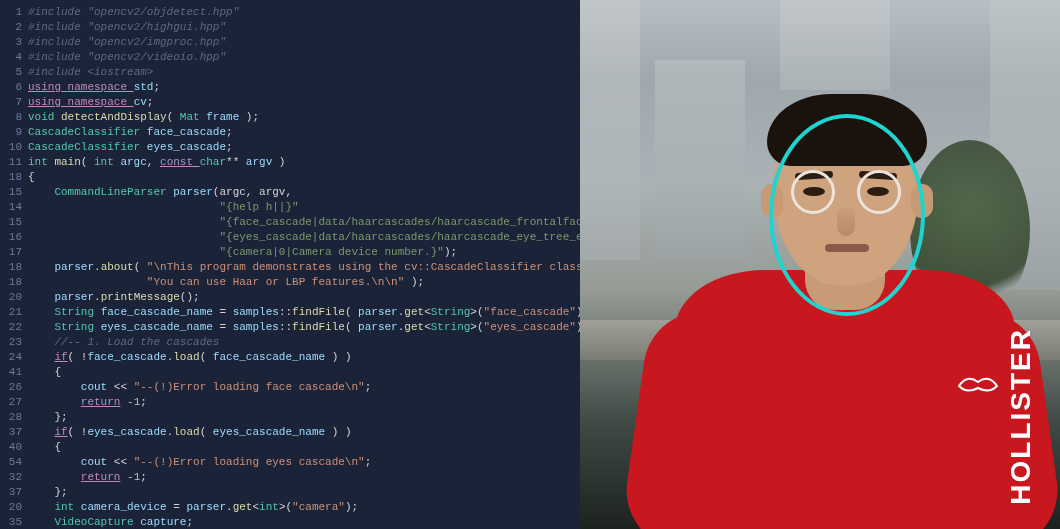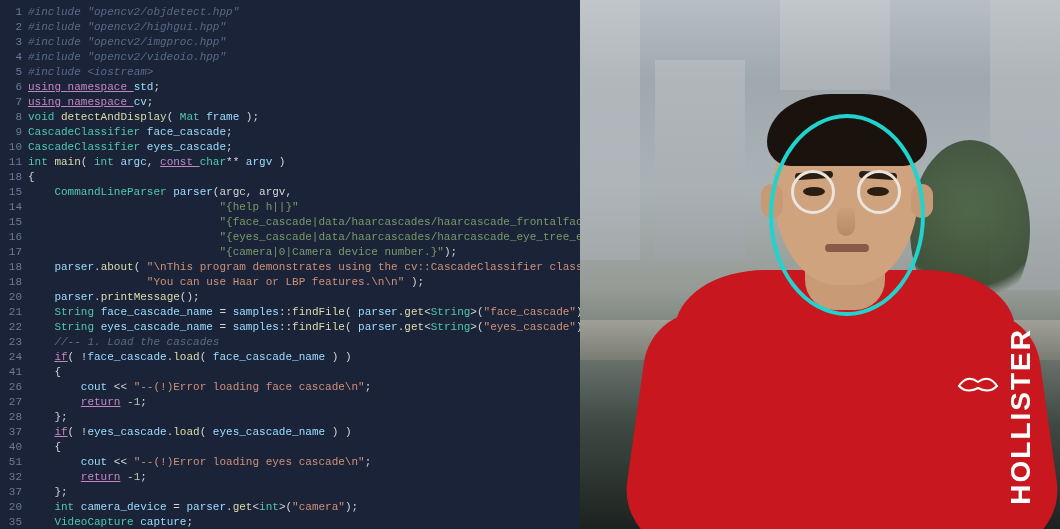--- a/index.html
+++ b/index.html
@@ -216,21 +216,21 @@
       <div class="ln">21</div>
       <div class="ln">22</div>
       <div class="ln">23</div>
       <div class="ln">24</div>
       <div class="ln">41</div>
       <div class="ln">26</div>
       <div class="ln">27</div>
       <div class="ln">28</div>
       <div class="ln">37</div>
       <div class="ln">40</div>
-      <div class="ln">51</div>
+      <div class="ln">54</div>
       <div class="ln">32</div>
       <div class="ln">37</div>
       <div class="ln">20</div>
       <div class="ln">35</div>
     </div>
   <div class="code"><div class="ln"><span class="c-cmt">#include "opencv2/objdetect.hpp"</span></div><div class="ln"><span class="c-cmt">#include "opencv2/highgui.hpp"</span></div><div class="ln"><span class="c-cmt">#include "opencv2/imgproc.hpp"</span></div><div class="ln"><span class="c-cmt">#include "opencv2/videoio.hpp"</span></div><div class="ln"><span class="c-cmt">#include </span><span class="c-cmt">&lt;iostream&gt;</span></div><div class="ln"><span class="c-kw">using </span><span class="c-kw">namespace </span><span class="c-id">std</span><span class="c-pl">;</span></div><div class="ln"><span class="c-kw">using </span><span class="c-kw">namespace </span><span class="c-id">cv</span><span class="c-pl">;</span></div><div class="ln"><span class="c-type">void </span><span class="c-fn">detectAndDisplay</span><span class="c-pl">( </span><span class="c-type">Mat </span><span class="c-id">frame</span><span class="c-pl"> );</span></div><div class="ln"><span class="c-type">CascadeClassifier </span><span class="c-id">face_cascade</span><span class="c-pl">;</span></div><div class="ln"><span class="c-type">CascadeClassifier </span><span class="c-id">eyes_cascade</span><span class="c-pl">;</span></div><div class="ln"><span class="c-type">int </span><span class="c-fn">main</span><span class="c-pl">( </span><span class="c-type">int </span><span class="c-id">argc</span><span class="c-pl">, </span><span class="c-kw">const </span><span class="c-type">char</span><span class="c-op">** </span><span class="c-id">argv</span><span class="c-pl"> )</span></div><div class="ln"><span class="c-pl">{</span></div><div class="ln"><span class="c-pl">    </span><span class="c-type">CommandLineParser </span><span class="c-id">parser</span><span class="c-pl">(argc, argv,</span></div><div class="ln"><span class="c-pl">                             </span><span class="c-strd">"{help h||}"</span></div><div class="ln"><span class="c-pl">                             </span><span class="c-strd">"{face_cascade|data/haarcascades/haarcascade_frontalface_alt.xml|P</span></div><div class="ln"><span class="c-pl">                             </span><span class="c-strd">"{eyes_cascade|data/haarcascades/haarcascade_eye_tree_eyeglasses.x</span></div><div class="ln"><span class="c-pl">                             </span><span class="c-strd">"{camera|0|Camera device number.}"</span><span class="c-pl">);</span></div><div class="ln"><span class="c-pl">    </span><span class="c-id">parser</span><span class="c-pl">.</span><span class="c-fn">about</span><span class="c-pl">( </span><span class="c-str">"\nThis program demonstrates using the cv::CascadeClassifier class to detect </span></div><div class="ln"><span class="c-pl">                  </span><span class="c-str">"You can use Haar or LBP features.\n\n"</span><span class="c-pl"> );</span></div><div class="ln"><span class="c-pl">    </span><span class="c-id">parser</span><span class="c-pl">.</span><span class="c-fn">printMessage</span><span class="c-pl">();</span></div><div class="ln"><span class="c-pl">    </span><span class="c-type">String </span><span class="c-id">face_cascade_name</span><span class="c-pl"> = </span><span class="c-id">samples</span><span class="c-pl">::</span><span class="c-fn">findFile</span><span class="c-pl">( </span><span class="c-id">parser</span><span class="c-pl">.</span><span class="c-fn">get</span><span class="c-pl">&lt;</span><span class="c-type">String</span><span class="c-pl">&gt;(</span><span class="c-str">"face_cascade"</span><span class="c-pl">) );</span></div><div class="ln"><span class="c-pl">    </span><span class="c-type">String </span><span class="c-id">eyes_cascade_name</span><span class="c-pl"> = </span><span class="c-id">samples</span><span class="c-pl">::</span><span class="c-fn">findFile</span><span class="c-pl">( </span><span class="c-id">parser</span><span class="c-pl">.</span><span class="c-fn">get</span><span class="c-pl">&lt;</span><span class="c-type">String</span><span class="c-pl">&gt;(</span><span class="c-str">"eyes_cascade"</span><span class="c-pl">) );</span></div><div class="ln"><span class="c-pl">    </span><span class="c-cmt">//-- 1. Load the cascades</span></div><div class="ln"><span class="c-pl">    </span><span class="c-kw">if</span><span class="c-pl">( !</span><span class="c-id">face_cascade</span><span class="c-pl">.</span><span class="c-fn">load</span><span class="c-pl">( </span><span class="c-id">face_cascade_name</span><span class="c-pl"> ) )</span></div><div class="ln"><span class="c-pl">    {</span></div><div class="ln"><span class="c-pl">        </span><span class="c-id">cout</span><span class="c-pl"> &lt;&lt; </span><span class="c-str">"--(!)Error loading face cascade\n"</span><span class="c-pl">;</span></div><div class="ln"><span class="c-pl">        </span><span class="c-kw">return</span><span class="c-pl"> </span><span class="c-num">-1</span><span class="c-pl">;</span></div><div class="ln"><span class="c-pl">    };</span></div><div class="ln"><span class="c-pl">    </span><span class="c-kw">if</span><span class="c-pl">( !</span><span class="c-id">eyes_cascade</span><span class="c-pl">.</span><span class="c-fn">load</span><span class="c-pl">( </span><span class="c-id">eyes_cascade_name</span><span class="c-pl"> ) )</span></div><div class="ln"><span class="c-pl">    {</span></div><div class="ln"><span class="c-pl">        </span><span class="c-id">cout</span><span class="c-pl"> &lt;&lt; </span><span class="c-str">"--(!)Error loading eyes cascade\n"</span><span class="c-pl">;</span></div><div class="ln"><span class="c-pl">        </span><span class="c-kw">return</span><span class="c-pl"> </span><span class="c-num">-1</span><span class="c-pl">;</span></div><div class="ln"><span class="c-pl">    };</span></div><div class="ln"><span class="c-pl">    </span><span class="c-type">int </span><span class="c-id">camera_device</span><span class="c-pl"> = </span><span class="c-id">parser</span><span class="c-pl">.</span><span class="c-fn">get</span><span class="c-pl">&lt;</span><span class="c-type">int</span><span class="c-pl">&gt;(</span><span class="c-str">"camera"</span><span class="c-pl">);</span></div><div class="ln"><span class="c-pl">    </span><span class="c-type">VideoCapture </span><span class="c-id">capture</span><span class="c-pl">;</span></div></div>
 </div>
 
 <div class="preview">
   <div class="bg-building b1"></div>

